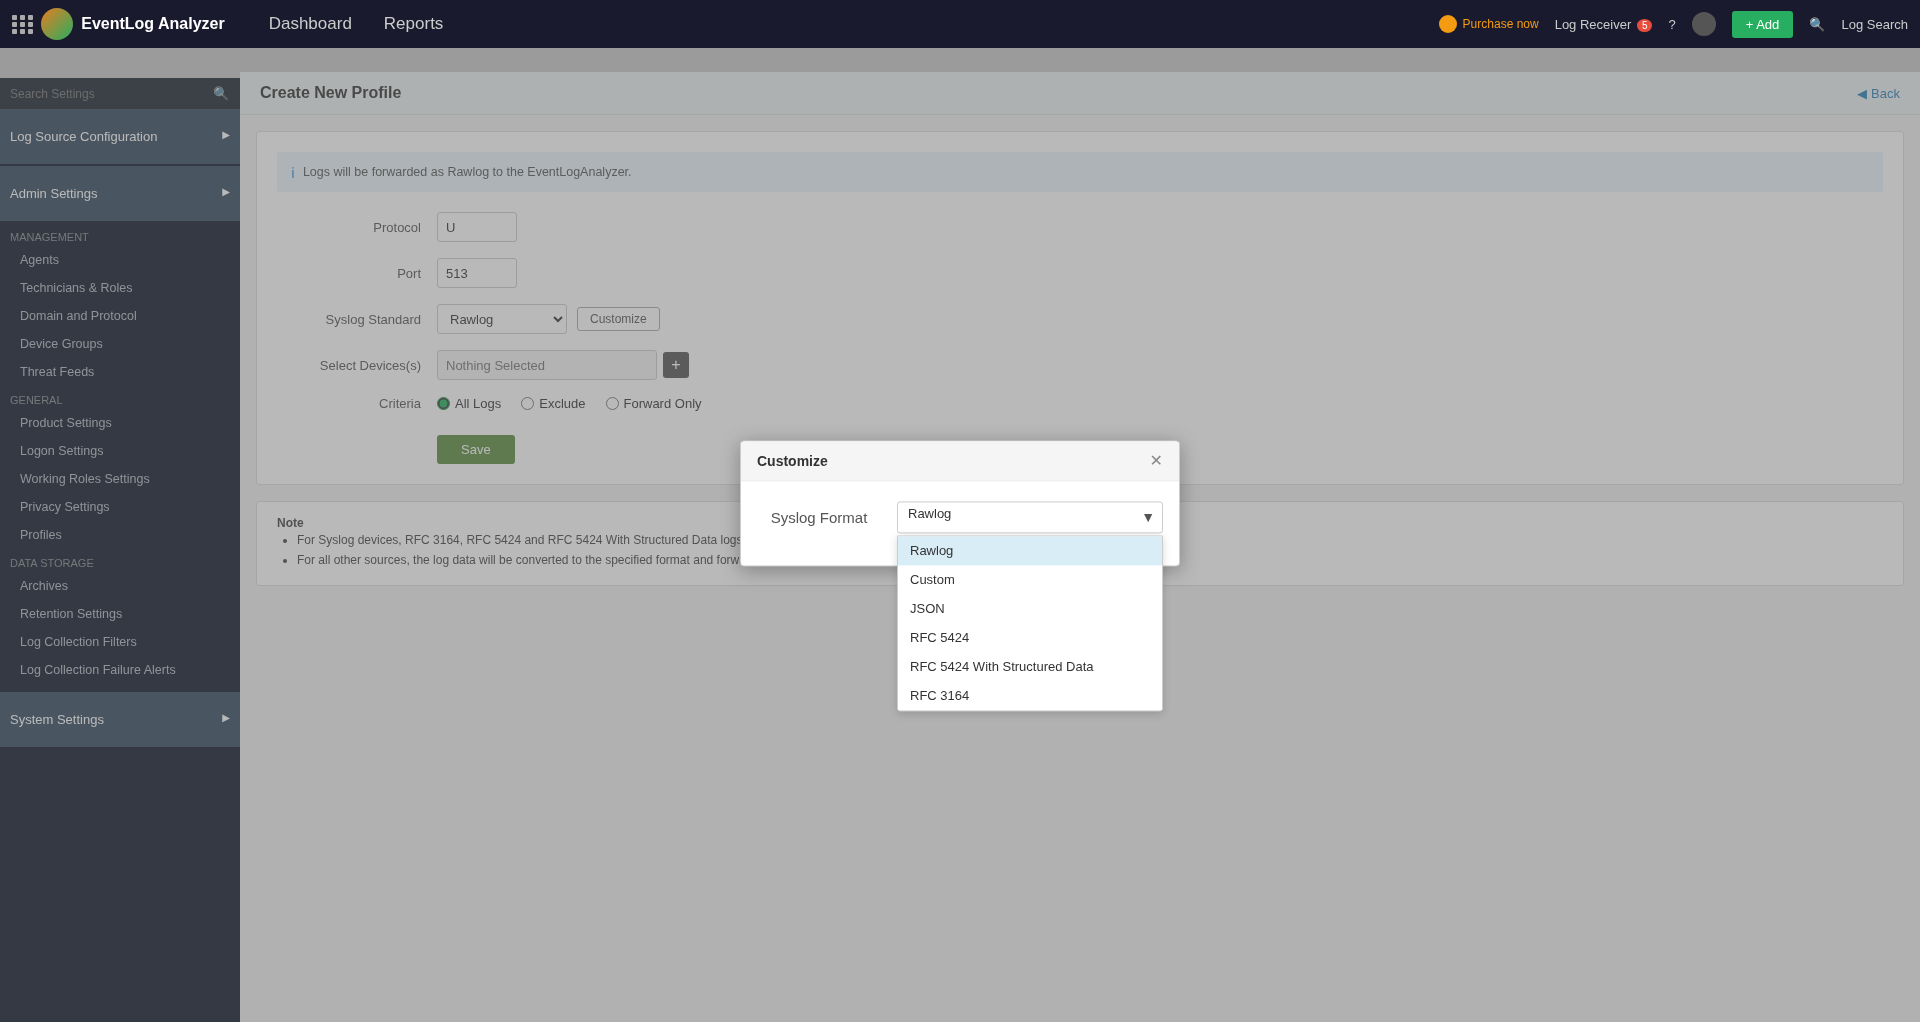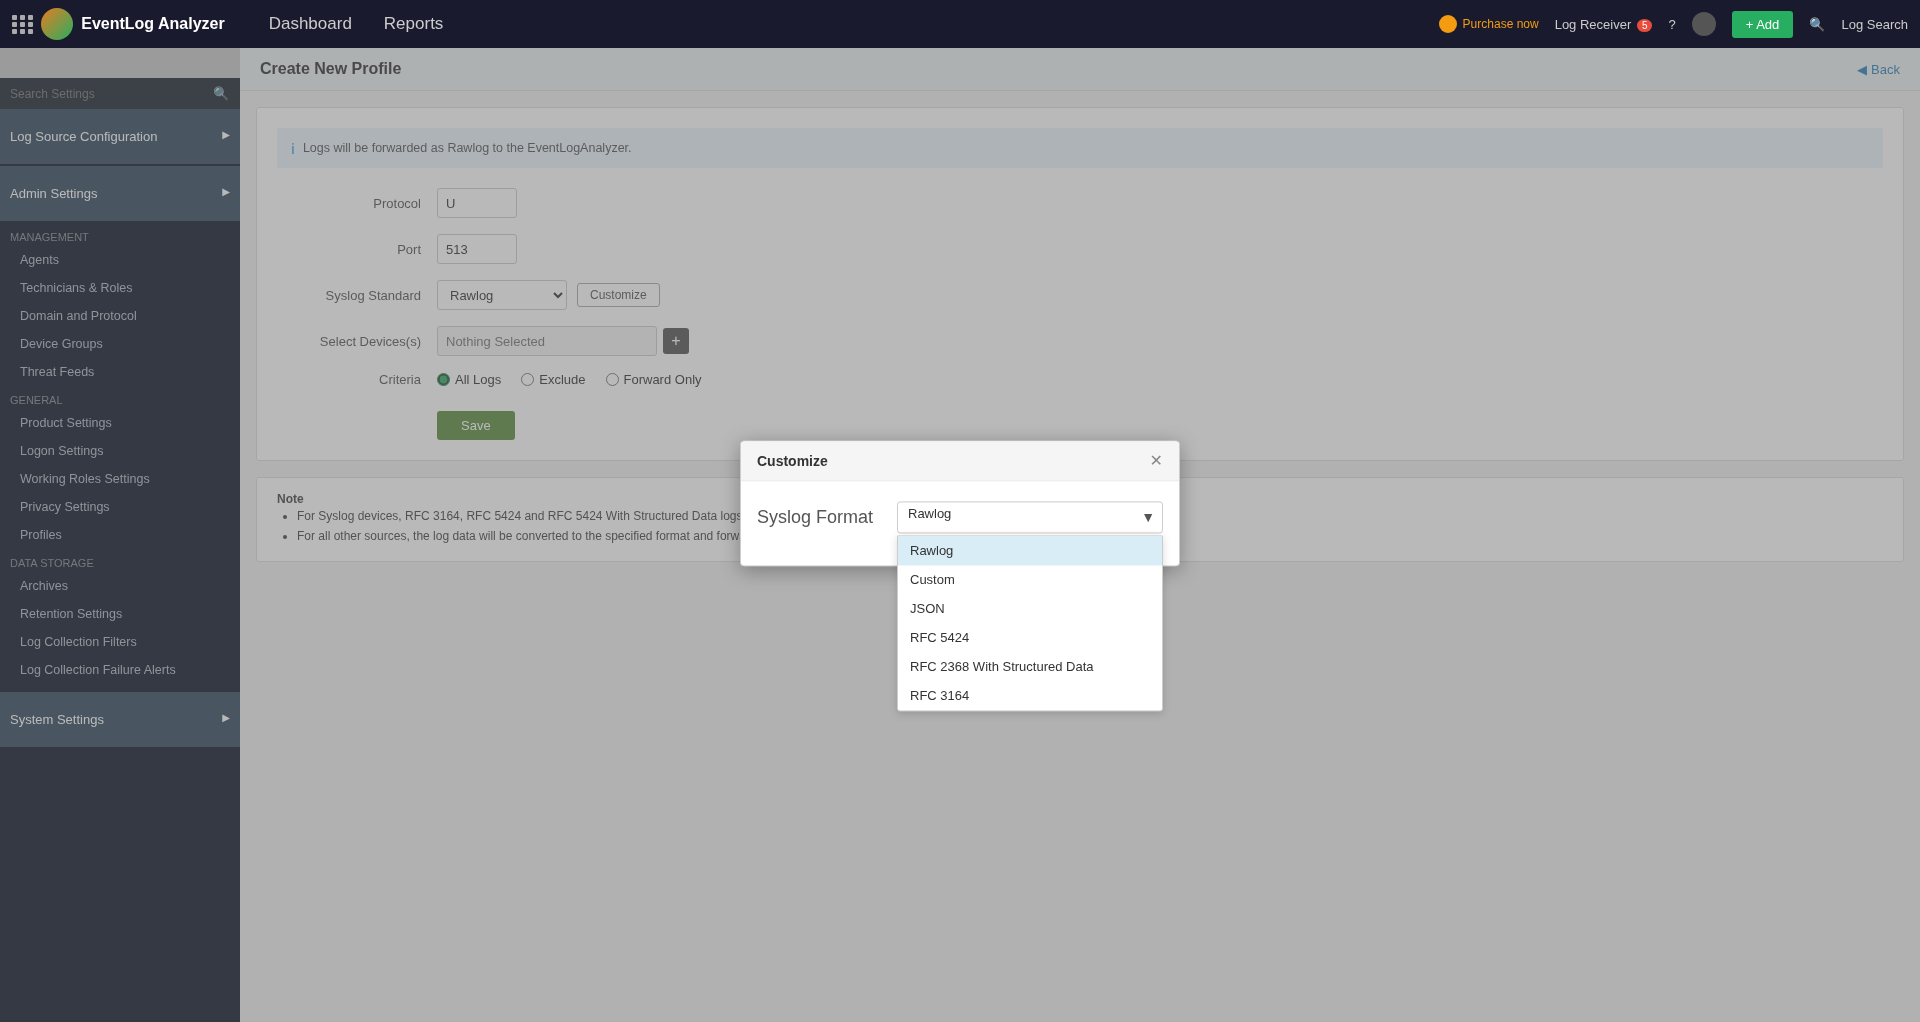--- a/index.html
+++ b/index.html
@@ -86,20 +86,21 @@
     }
     .sidebar-category { padding: 8px 10px 3px; color: #7f8c8d; font-size: 11px; text-transform: uppercase; }
     .chevron { font-size: 10px; }
 
     
     .main-content {
       flex: 1;
       background: #f0f0f0;
       overflow: auto;
       position: relative;
+      margin-top: 24px;
     }
     .content-header {
       display: flex; align-items: center; justify-content: space-between;
       padding: 12px 20px;
       background: #ecf0f1;
       border-bottom: 1px solid #ddd;
     }
     .page-title { font-size: 16px; font-weight: 600; color: #333; }
     .back-btn {
       color: #2980b9; cursor: pointer; font-size: 13px;
@@ -203,22 +204,22 @@
     .modal-title { font-size: 14px; font-weight: 600; color: #333; }
     .modal-close {
       background: transparent; border: none; font-size: 16px; cursor: pointer; color: #888;
     }
     .modal-body { padding: 20px 16px 16px; }
 
     .dropdown-row {
       display: flex; align-items: center; margin-bottom: 16px; gap: 0;
     }
     .dropdown-label {
-      width: 140px; text-align: left; padding-right: 16px;
-      color: #555; font-size: 18px; flex-shrink: 0;
+      width: 140px; text-align: center; padding-right: 16px;
+      color: #555; font-size: 15px; flex-shrink: 0;
     }
     .dropdown-input-wrap {
       position: relative; flex: 1;
     }
     .dropdown-input {
       width: 100%; height: 32px;
       border: 1px solid #ccc; border-radius: 3px;
       padding: 4px 30px 4px 10px;
       font-size: 13px; color: #333; background: #fff;
       cursor: pointer;
@@ -426,19 +427,19 @@
         <div class="dropdown-input">
           <span>Rawlog</span>
         </div>
         <span class="dropdown-arrow">▼</span>
 
         <div class="dropdown-list">
           <div class="dropdown-option selected active">Rawlog</div>
           <div class="dropdown-option">Custom</div>
           <div class="dropdown-option">JSON</div>
           <div class="dropdown-option">RFC 5424</div>
-          <div class="dropdown-option">RFC 2368 With Structured Data</div>
+          <div class="dropdown-option">RFC 5424 With Structured Data</div>
           <div class="dropdown-option">RFC 3164</div>
         </div>
       </div>
     </div>
   </div>
 </div>
 
 </body></html>

